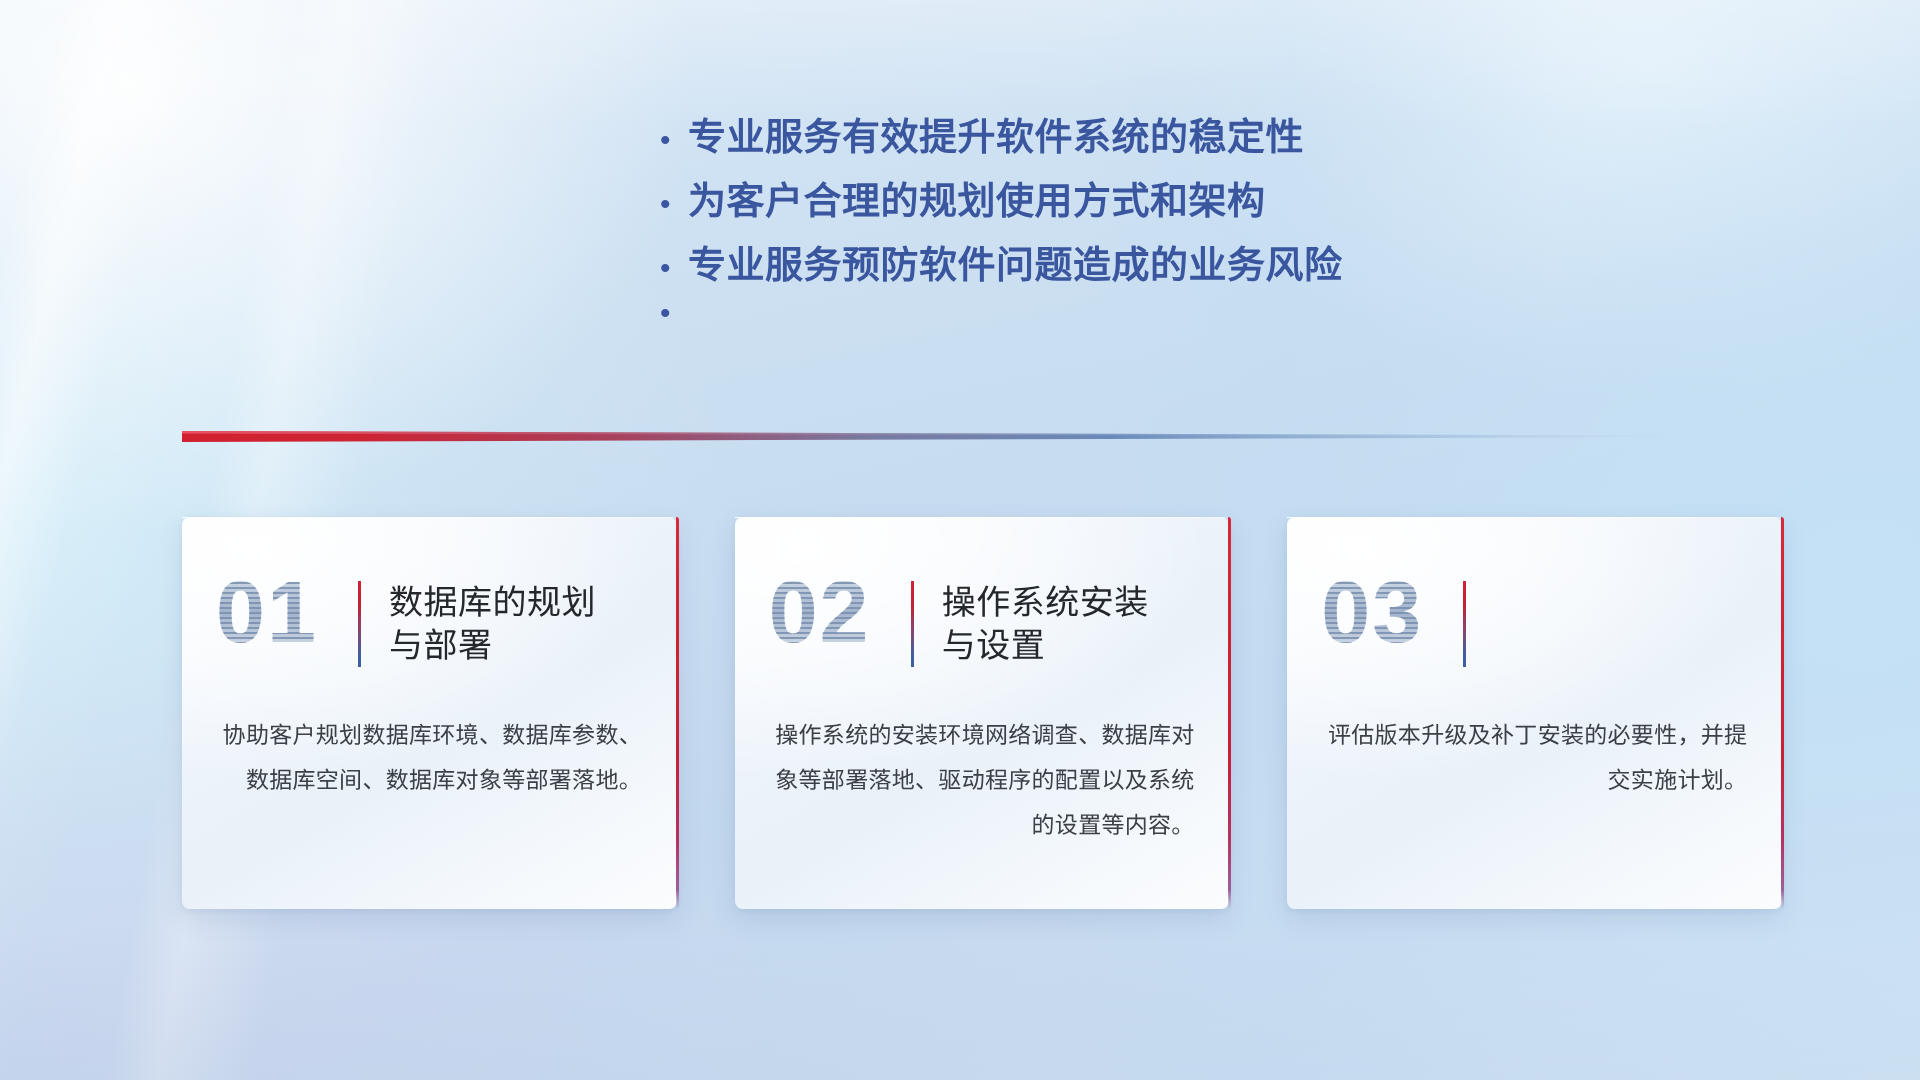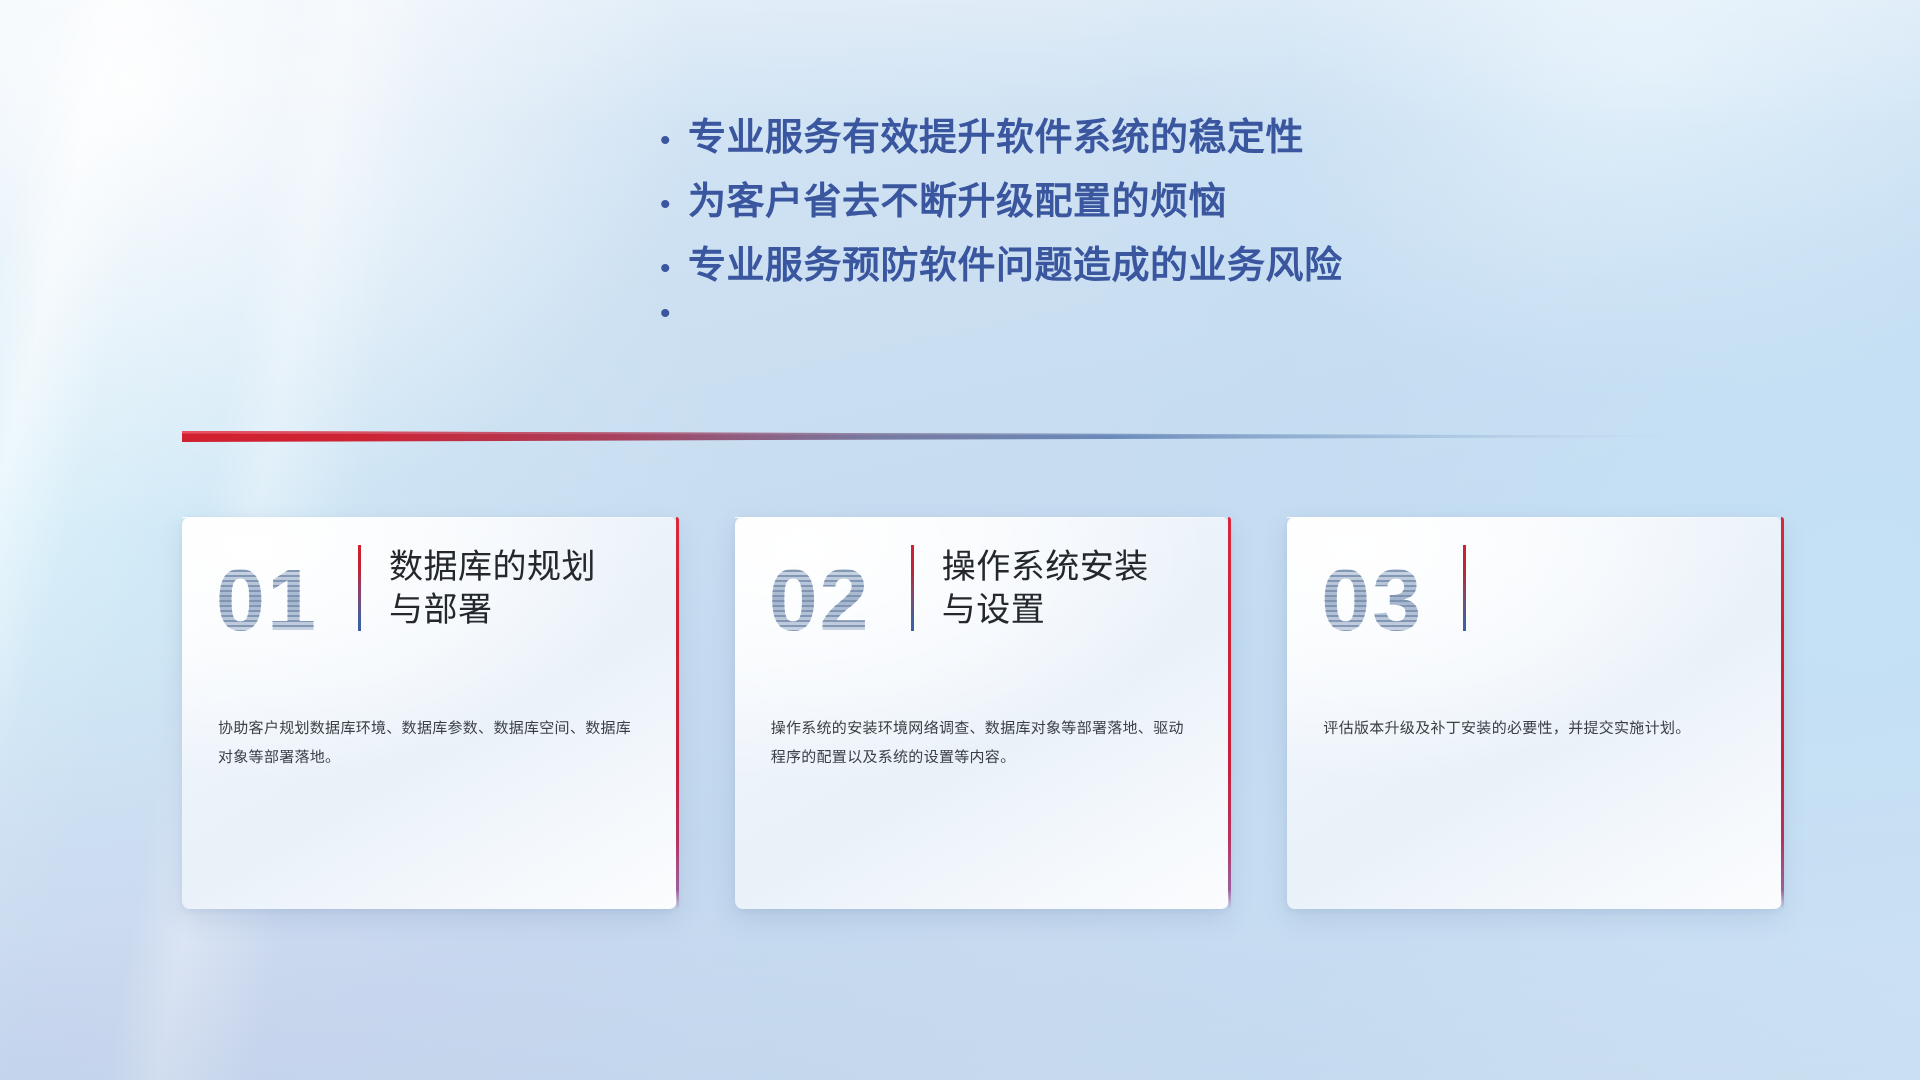--- a/index.html
+++ b/index.html
@@ -132,21 +132,21 @@
   .card-top-hl{
     position:absolute; left:0; top:0; width:100%; height:1px;
     background:linear-gradient(to right, rgba(255,255,255,0.95), rgba(255,255,255,0.4));
   }
 
   .card-head {
     position:absolute;
     left:34px;
     top:28px;
     display:flex;
-    align-items:flex-start;
+    align-items:flex-end;
     height:122px;
   }
   
   .card-num {
     position:relative;
     width:136px;
     flex:0 0 136px;
     height:110px;
     font-size:88px;
     font-weight:700;
@@ -182,43 +182,44 @@
     color:#24282d;
     letter-spacing:0.5px;
     white-space:pre-line;
   }
 
   .card-body {
     position:absolute;
     left:36px;
     top:196px;
     width:424px;
-    font-size:15px;
+    font-size:23px;
     line-height:1.95;
     color:#3b3f46;
     letter-spacing:0.3px;
+    text-align:right;
   }
 </style>
 </head>
 <body>
 
 <div class="bg"></div>
 <div class="bg-streak"></div>
 <div class="bg-vignette"></div>
 
 <div class="bullets">
 
   <div class="bullet-row">
     <span class="bullet-dot">•</span>
     <span class="bullet-text">专业服务有效提升软件系统的稳定性</span>
   </div>
 
   <div class="bullet-row">
     <span class="bullet-dot">•</span>
-    <span class="bullet-text">为客户省去不断升级配置的烦恼</span>
+    <span class="bullet-text">为客户合理的规划使用方式和架构</span>
   </div>
 
   <div class="bullet-row">
     <span class="bullet-dot">•</span>
     <span class="bullet-text">专业服务预防软件问题造成的业务风险</span>
   </div>
 
   <div class="bullet-row">
     <span class="bullet-dot">•</span>
   </div>

